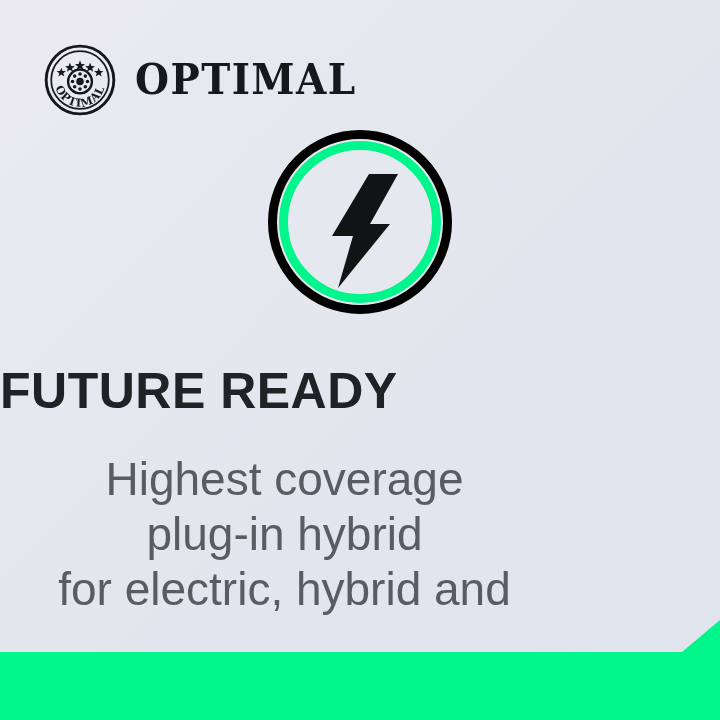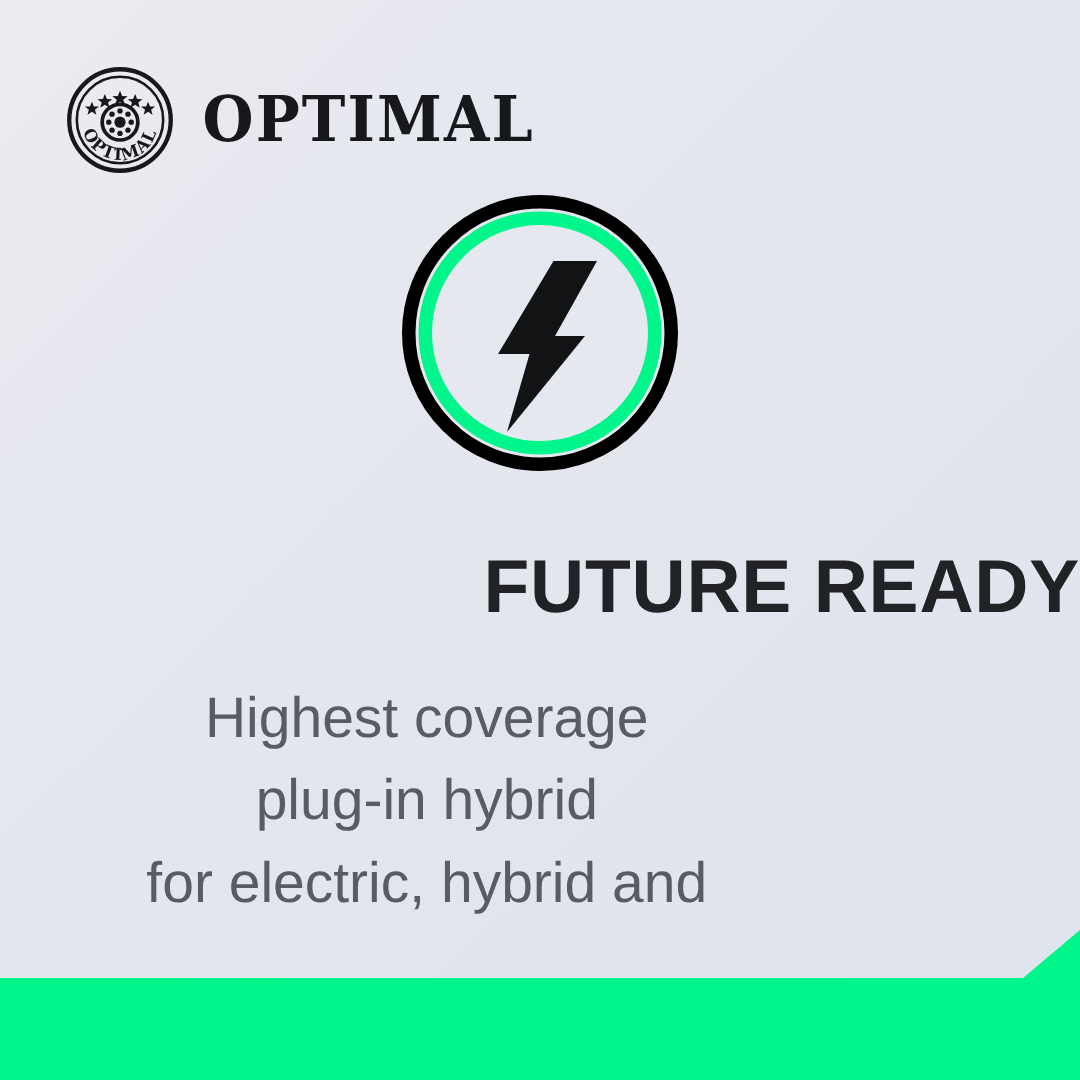--- a/index.html
+++ b/index.html
@@ -56,37 +56,37 @@
     height: 188px;
   }
   #bolt-badge svg { display: block; width: 188px; height: 188px; }
 
   
   #headline {
     position: absolute;
     left: 0;
     top: 366px;
     width: 720px;
-    text-align: right;
+    text-align: left;
     font-family: "Liberation Sans", sans-serif;
     font-weight: 700;
     font-size: 50px;
     letter-spacing: 0.5px;
     color: #202225;
     line-height: 1;
   }
   #subhead {
     position: absolute;
     left: 0;
     top: 452px;
     width: 569px;
     text-align: center;
     font-family: "Liberation Sans", sans-serif;
     font-weight: 400;
-    font-size: 38px;
+    font-size: 46px;
     line-height: 55px;
     color: #575D62;
   }
   #subhead .sub-line { display: block; white-space: nowrap; }
 
   
   #bottom-banner {
     position: absolute;
     left: 0;
     top: 620px;

